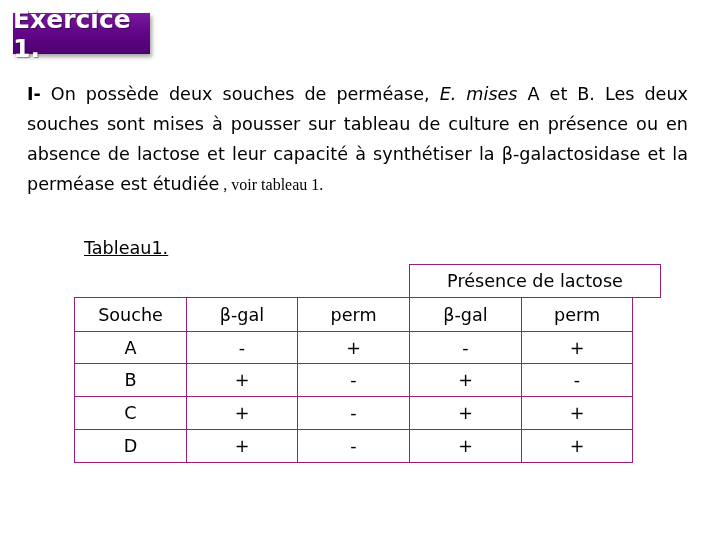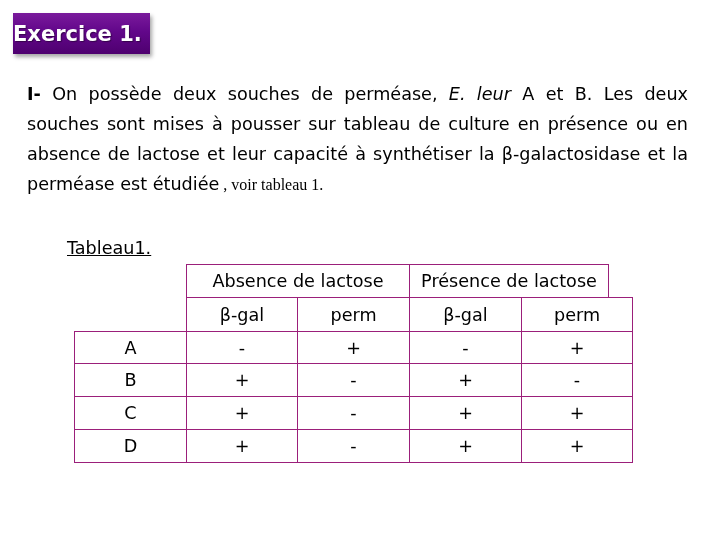--- a/index.html
+++ b/index.html
@@ -4,58 +4,58 @@
   <style>
     html, body { margin:0; padding:0; }
     body {
       width:720px; height:540px; background:#ffffff; position:relative; overflow:hidden;
       font-family:"DejaVu Sans", "Liberation Sans", sans-serif; color:#000;
     }
     .badge {
       position:absolute; left:13px; top:13px; width:137px; height:41px;
       background:linear-gradient(180deg,#7a1a9c 0%,#62078a 45%,#4e006f 100%);
       box-shadow: 2px 3px 4px rgba(0,0,0,0.35);
-      color:#fff; font-weight:bold; font-size:21px;
+      color:#fff; font-weight:bold; font-size:25px;
       display:flex; align-items:center; justify-content:flex-start;
       font-family:"DejaVu Sans", sans-serif; letter-spacing:0px;
       text-shadow: 1px 1px 1px rgba(0,0,0,0.4);
     }
     .para {
       position:absolute; left:27px; top:79px; width:661px;
       font-size:17.6px; line-height:30px; text-align:justify;
       text-align-last:left;
     }
     .para .bold { font-weight:bold; }
     .para .serif { font-family:"Liberation Serif", "DejaVu Serif", serif; font-size:16px; }
     .table-title {
-      position:absolute; left:67px; top:238px; font-size:17.6px; text-decoration:underline;
+      position:absolute; left:84px; top:238px; font-size:17.6px; text-decoration:underline;
     }
     .grid { position:absolute; left:0; top:0; width:720px; height:540px; }
     .cell {
       position:absolute; box-sizing:border-box; border:1.3px solid #9b1f7a;
       display:flex; align-items:center; justify-content:center;
       font-size:17.6px; background:#fff;
     }
   </style>
 </head>
 <body>
 
 <div class="badge">
   <span>Exercice 1.</span>
 </div>
 
-<div class="para"><span class="bold">I-</span><span> On possède deux souches de perméase, </span><i>E. leur</i><span> A et B. Les deux souches sont mises à pousser sur tableau de culture en présence ou en absence de lactose et leur capacité à synthétiser la β-galactosidase et la perméase est étudiée</span><span class="serif"> , voir tableau 1.</span></div>
+<div class="para"><span class="bold">I-</span><span> On possède deux souches de perméase, </span><i>E. mises</i><span> A et B. Les deux souches sont mises à pousser sur tableau de culture en présence ou en absence de lactose et leur capacité à synthétiser la β-galactosidase et la perméase est étudiée</span><span class="serif"> , voir tableau 1.</span></div>
 
 <div class="table-title">Tableau1.</div>
 
 <div class="grid">
 
-  <div class="cell" style="left:186px;top:264px;width:224px;height:34px;">Absence de lactose</div>
-  <div class="cell" style="left:409px;top:264px;width:200px;height:34px;">Présence de lactose</div>
+  <div class="cell" style="left:409px;top:264px;width:252px;height:34px;">Présence de lactose</div>
 
+  <div class="cell" style="left:74px;top:297px;width:113px;height:35px;">Souche</div>
   <div class="cell" style="left:186px;top:297px;width:112px;height:35px;">β-gal</div>
   <div class="cell" style="left:297px;top:297px;width:113px;height:35px;">perm</div>
   <div class="cell" style="left:409px;top:297px;width:113px;height:35px;">β-gal</div>
   <div class="cell" style="left:521px;top:297px;width:112px;height:35px;">perm</div>
 
   <div class="cell" style="left:74px;top:331px;width:113px;height:33px;">A</div>
   <div class="cell" style="left:186px;top:331px;width:112px;height:33px;">-</div>
   <div class="cell" style="left:297px;top:331px;width:113px;height:33px;">+</div>
   <div class="cell" style="left:409px;top:331px;width:113px;height:33px;">-</div>
   <div class="cell" style="left:521px;top:331px;width:112px;height:33px;">+</div>

